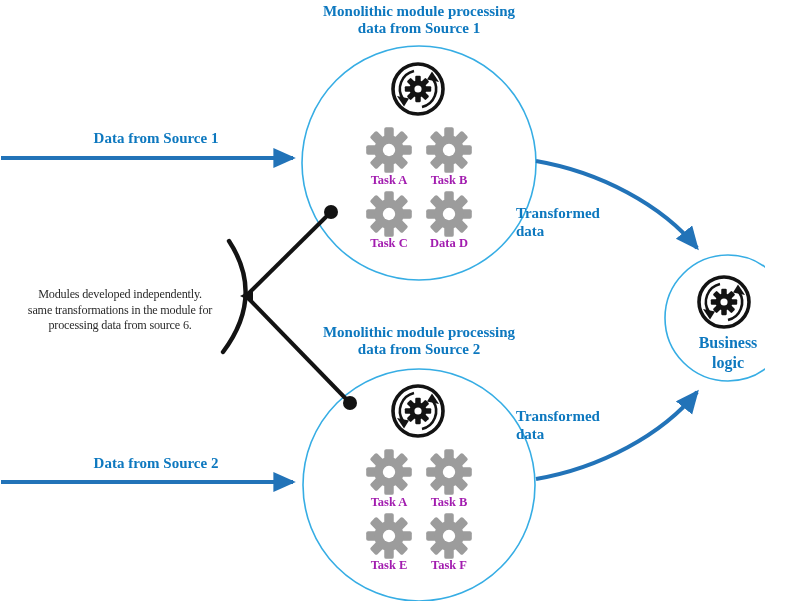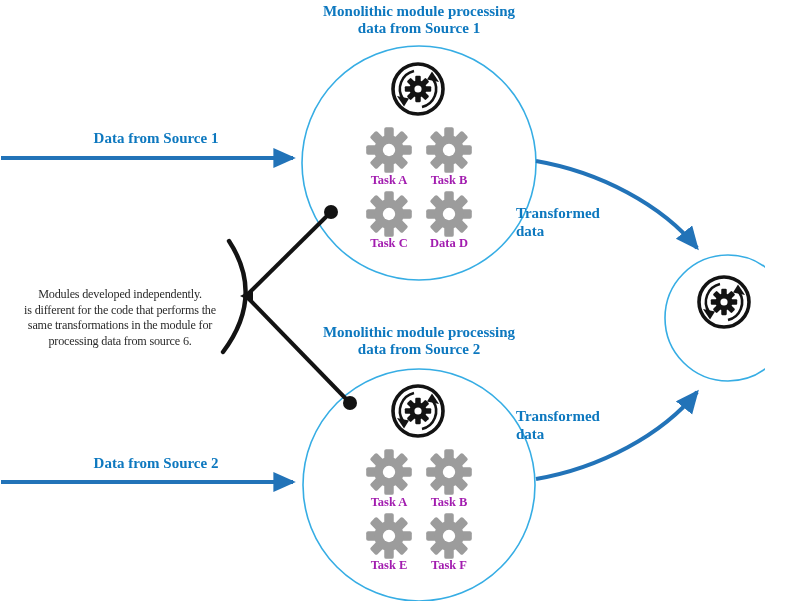--- a/index.html
+++ b/index.html
@@ -106,24 +106,27 @@
 
   <div class="txt transformed blue-bold" style="left:516px;top:204px;">
     <div>Transformed</div>
     <div>data</div>
   </div>
   <div class="txt transformed blue-bold" style="left:516px;top:407px;">
     <div>Transformed</div>
     <div>data</div>
   </div>
 
+  <div class="txt business-label blue-bold" style="left:668px;top:333px;">
+    <div>Business</div>
+    <div>logic</div>
+  </div>
 
   <div class="txt annotation" style="left:0px;top:264px;margin-top:23px;">
     <div>Modules developed independently.</div>
-    <div>is different for the code that performs the</div>
     <div>same transformations in the module for</div>
     <div>processing data from source 6.</div>
   </div>
 
   <div class="txt task-label" style="left:351px;top:173px;">Task A</div>
   <div class="txt task-label" style="left:411px;top:173px;">Task B</div>
   <div class="txt task-label" style="left:351px;top:236px;">Task C</div>
   <div class="txt task-label" style="left:411px;top:236px;">Data D</div>
 
   <div class="txt task-label" style="left:351px;top:495px;">Task A</div>

